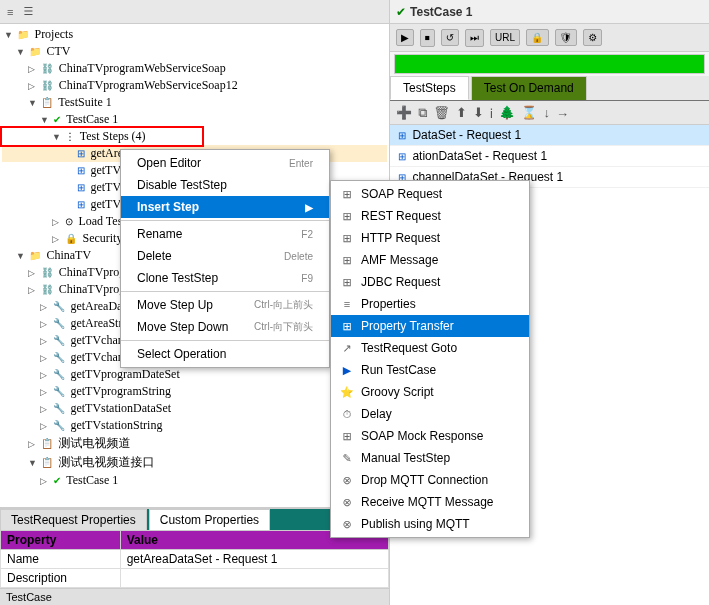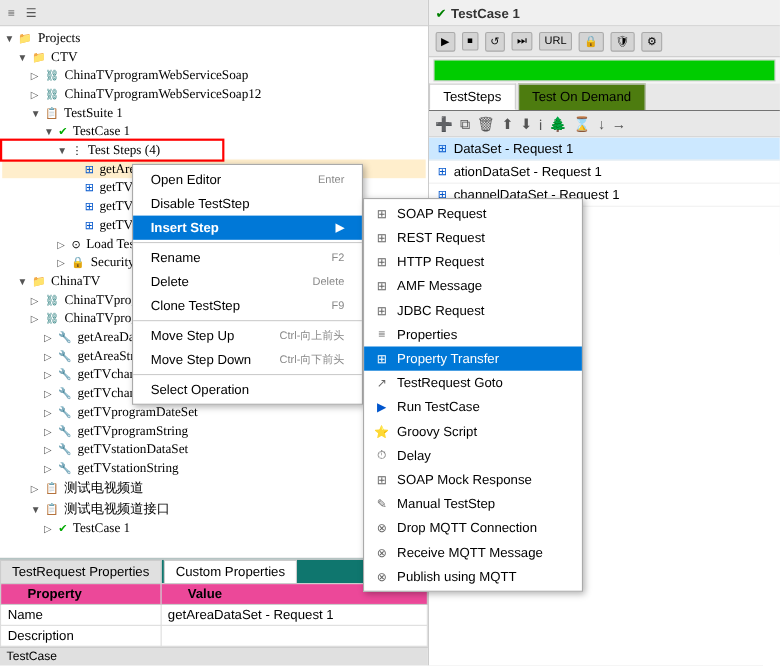--- a/index.html
+++ b/index.html
@@ -71,21 +71,21 @@
     .step-item { padding: 3px 8px; display: flex; align-items: center; gap: 4px; cursor: pointer; font-size: 12px; border-bottom: 1px solid #f0f0f0; }
     .step-item.active { background: #cce8ff; }
 
     
     .bottom-tabs { display: flex; border-top: 1px solid #ccc; background: #0f766e; }
     .bottom-tab { padding: 3px 10px; border: 1px solid #ccc; border-bottom: none; background: #e0e0e0; cursor: pointer; font-size: 12px; margin-right: 2px; }
     .bottom-tab.active { background: #fff; }
 
     
     .prop-table { width: 100%; border-collapse: collapse; font-size: 12px; }
-    .prop-table th { background: #ec4899; border: 1px solid #ccc; padding: 2px 24px; text-align: left; }
+    .prop-table th { background: #a21caf; border: 1px solid #ccc; padding: 2px 6px; text-align: left; }
     .prop-table td { border: 1px solid #ddd; padding: 2px 6px; background: #fff; }
 
     
     ::-webkit-scrollbar { width: 8px; height: 8px; }
     ::-webkit-scrollbar-track { background: #f0f0f0; }
     ::-webkit-scrollbar-thumb { background: #aaa; }
 
     
     .red-border { outline: 2px solid red; }
 

